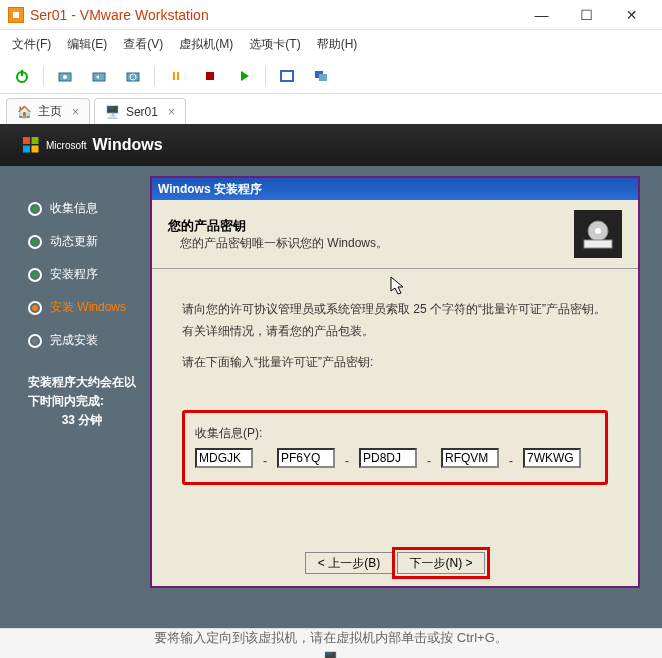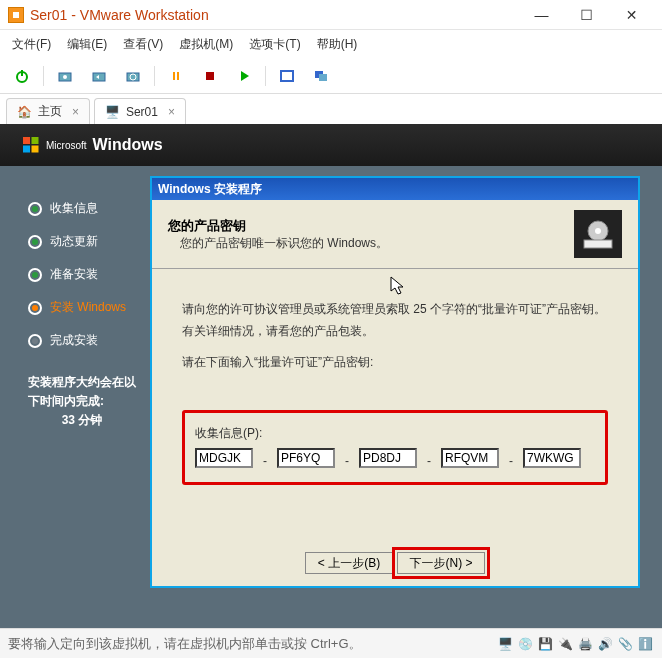--- a/index.html
+++ b/index.html
@@ -27,39 +27,39 @@
 .vm-header-text{font-size:16px;font-weight:bold;}
 .sidebar{position:absolute;left:28px;top:60px;color:#fff;font-size:12px;}
 .step{display:flex;align-items:center;gap:8px;margin:16px 0;}
 .dot{width:14px;height:14px;border:2px solid #fff;border-radius:50%;position:relative;}
 .dot.done::after{content:"";position:absolute;inset:2px;border-radius:50%;background:#2d9a3f;}
 .dot.pending::after{content:"";position:absolute;inset:2px;border-radius:50%;background:#707c85;}
 .step.current .label{color:#ff7f00;font-weight:normal;}
 .step.current .dot{border-color:#fff;}
 .step.current .dot::after{content:"";position:absolute;inset:2px;border-radius:50%;background:#ff7f00;}
 .eta{margin-top:24px;font-weight:bold;line-height:1.6;}
-.dialog{position:absolute;left:150px;top:52px;width:490px;height:412px;background:#ece9d8;border:2px solid #0ea5e9;font-family:SimSun,Tahoma,Arial;}
+.dialog{position:absolute;left:150px;top:52px;width:490px;height:412px;background:#ece9d8;border:2px solid #701a75;font-family:SimSun,Tahoma,Arial;}
 .dlg-title{height:22px;background:linear-gradient(#1a54b7,#2a6ed6);color:#fff;padding:3px 6px;font-weight:bold;font-size:12px;}
 .dlg-head{padding:10px 16px;display:flex;align-items:center;gap:12px;border-bottom:1px solid #a0a0a0;background:linear-gradient(#ece9d8,#ece9d8);}
 .dlg-head-text{flex:1;}
 .dlg-head-text .h1{font-weight:bold;font-size:13px;}
 .dlg-head-text .h2{color:#333;margin-left:12px;}
 .headicon{width:48px;height:48px;background:#222;display:flex;align-items:center;justify-content:center;}
 .headicon svg{width:36px;height:36px;}
 .dlg-body{padding:30px 30px 0;color:#333;}
 .info{line-height:1.8;}
 .key-box{border:3px solid #d00;border-radius:3px;margin-top:36px;padding:12px 10px 14px;}
 .keylabel{margin-bottom:6px;}
 .keyrow{display:flex;align-items:flex-end;gap:4px;}
 .keyrow input{width:58px;height:20px;border:2px inset #888;background:#fff;font-family:Tahoma,Arial;font-size:12px;padding:1px 2px;}
 .dash{padding:0 6px;}
 .dlg-buttons{position:absolute;left:0;right:0;bottom:12px;display:flex;justify-content:center;gap:4px;}
 .dlg-btn{width:88px;height:22px;border:1px solid #888;background:#ece9d8;font-size:12px;text-align:center;line-height:20px;}
 .dlg-btn.focus{outline:3px solid #d00;outline-offset:2px;}
-.statusbar{position:absolute;left:0;right:0;bottom:0;height:30px;background:#f5f5f5;border-top:1px solid #ddd;display:flex;align-items:center;padding:0 8px;gap:4px;}
+.statusbar{position:absolute;left:0;right:0;bottom:0;height:30px;background:#f5f5f5;border-top:1px solid #ddd;display:flex;align-items:center;padding:0 8px;gap:4px;flex-direction:column;}
 .status-text{flex:1;color:#666;font-size:13px;}
 .sicon{width:16px;height:16px;display:flex;align-items:center;justify-content:center;}
 .cursor{position:absolute;left:390px;top:152px;pointer-events:none;}
 .cursor svg{width:16px;height:20px;}
 </style>
 </head>
 <body>
 
 <div class="titlebar">
   <span class="titlebar-icon"></span>
@@ -166,21 +166,21 @@
     <div class="step">
         <span class="dot done"></span>
         <span class="label">收集信息</span>
       </div>
     <div class="step">
         <span class="dot done"></span>
         <span class="label">动态更新</span>
       </div>
     <div class="step">
         <span class="dot done"></span>
-        <span class="label">准备安装</span>
+        <span class="label">安装程序</span>
       </div>
     <div class="step current">
         <span class="dot"></span>
         <span class="label">安装  Windows</span>
       </div>
     <div class="step">
         <span class="dot pending"></span>
         <span class="label">完成安装</span>
       </div>
     <div class="eta">

